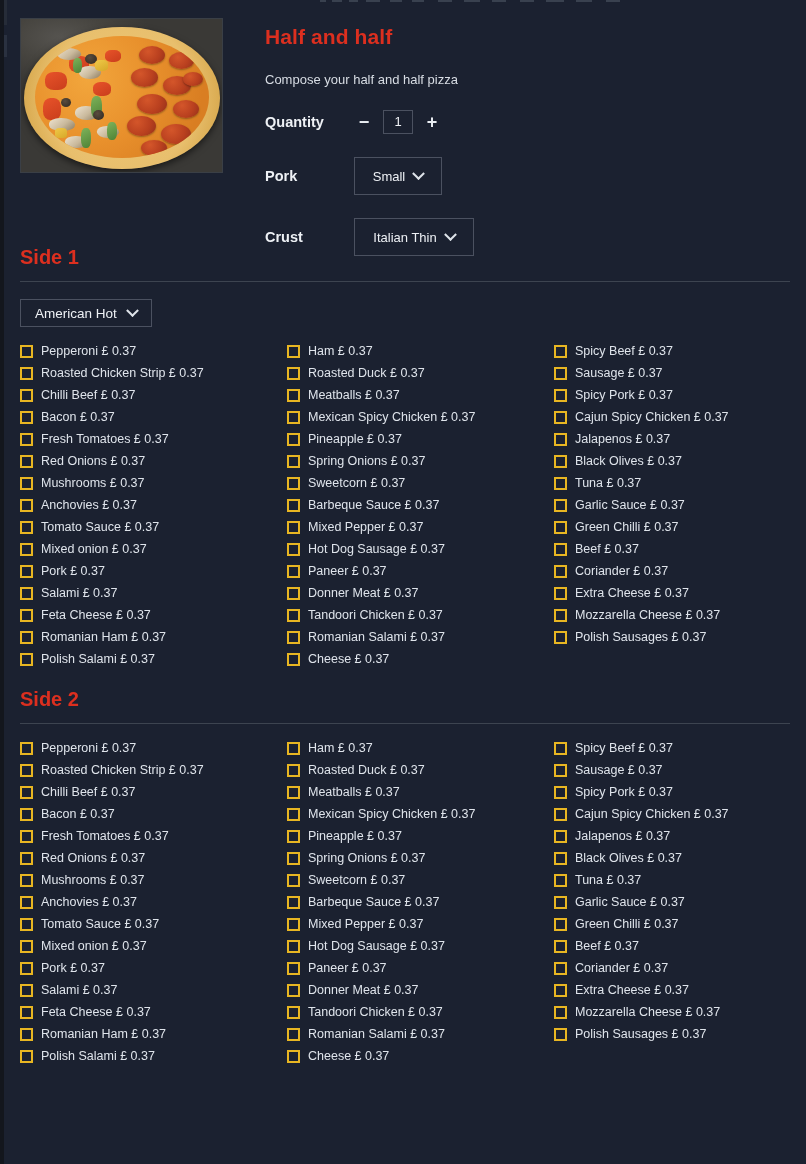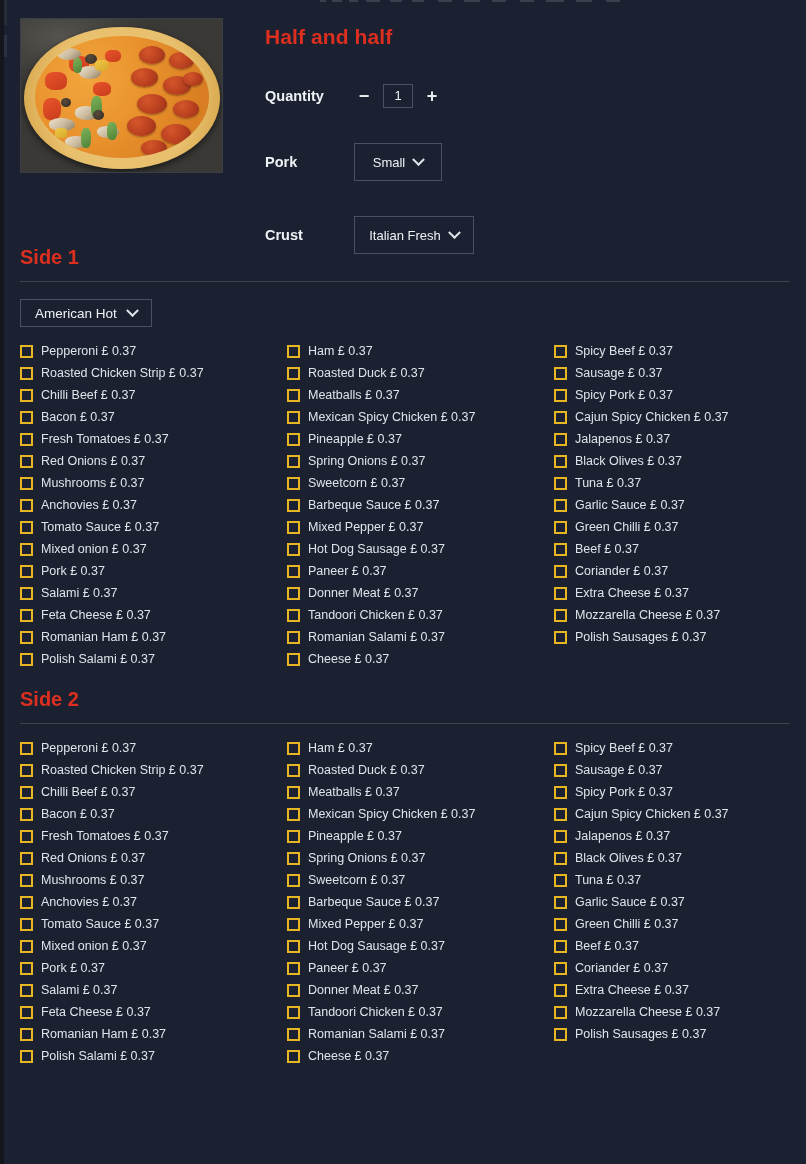--- a/index.html
+++ b/index.html
@@ -138,21 +138,21 @@
 
   .item-desc {
     color: #d8dde4;
     font-size: 13px;
     margin-top: 23px;
   }
 
   .opt-row {
     display: flex;
     align-items: center;
-    margin-top: 35px;
+    margin-top: 23px;
   }
   .opt-label {
     color: #eef1f5;
     font-size: 14.5px;
     font-weight: bold;
     width: 89px;
     flex: 0 0 89px;
   }
 
   .qty-wrap { display: flex; align-items: center; }
@@ -309,20 +309,21 @@
         <div class="veg-olive" style="left:50px;top:18px;width:12px;height:10px;"></div>
         <div class="veg-olive" style="left:58px;top:74px;width:11px;height:10px;"></div>
         <div class="veg-olive" style="left:26px;top:62px;width:10px;height:9px;"></div>
         <div class="veg-yellow" style="left:60px;top:24px;width:13px;height:11px;"></div>
         <div class="veg-yellow" style="left:20px;top:92px;width:12px;height:10px;"></div>
       </div>
     </div>
 
     <div class="header-right">
       <div class="item-title">Half and half</div>
+      <div class="item-desc">Compose your half and half pizza</div>
 
       <div class="opt-row">
         <div class="opt-label">Quantity</div>
         <div class="qty-wrap">
           <div class="qty-btn">−</div>
           <div class="qty-field">1</div>
           <div class="qty-btn">+</div>
         </div>
       </div>
 
@@ -330,21 +331,21 @@
         <div class="opt-label">Pork</div>
         <div class="sel-box sel-size">
           <span>Small</span>
           <span class="chev"></span>
         </div>
       </div>
 
       <div class="opt-row">
         <div class="opt-label">Crust</div>
         <div class="sel-box sel-crust">
-          <span>Italian Fresh</span>
+          <span>Italian Thin</span>
           <span class="chev"></span>
         </div>
       </div>
     </div>
   </div>
 
   <div class="side-section" id="side1">
     <div class="side-title">Side 1</div>
     <div class="side-rule"></div>
     <div class="base-select">

